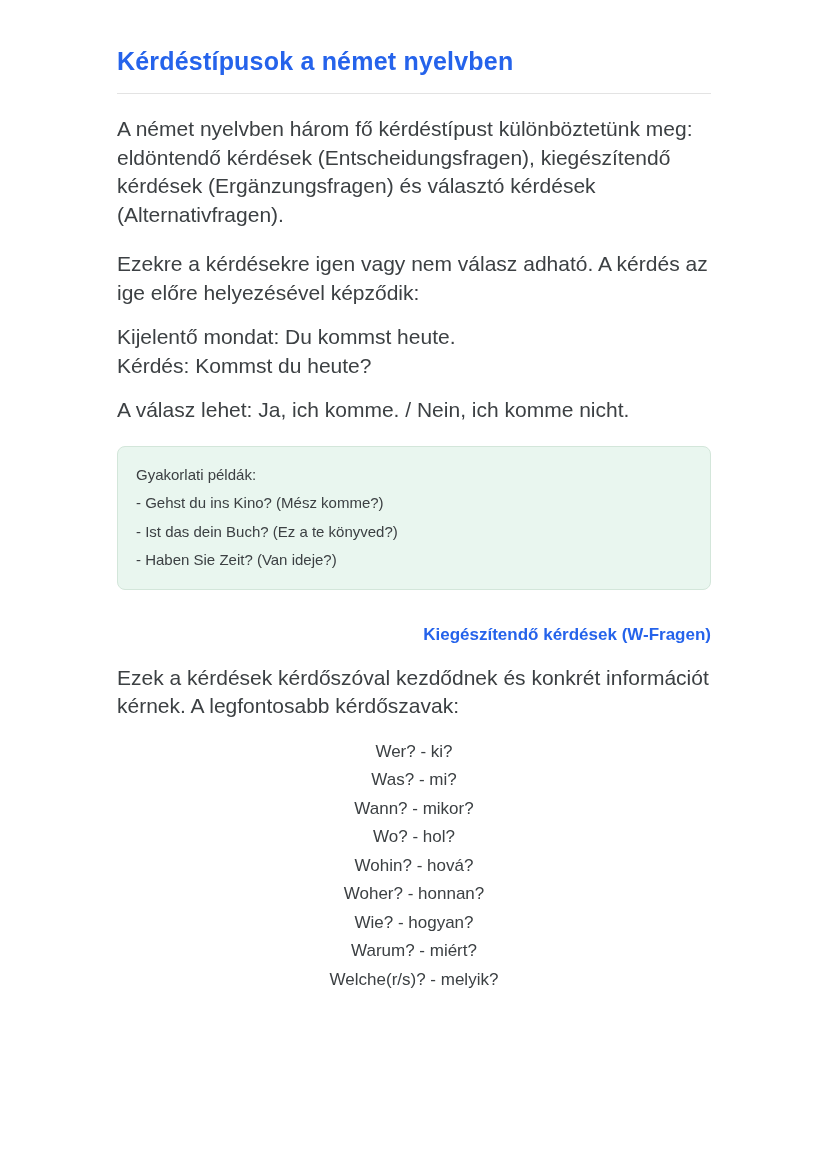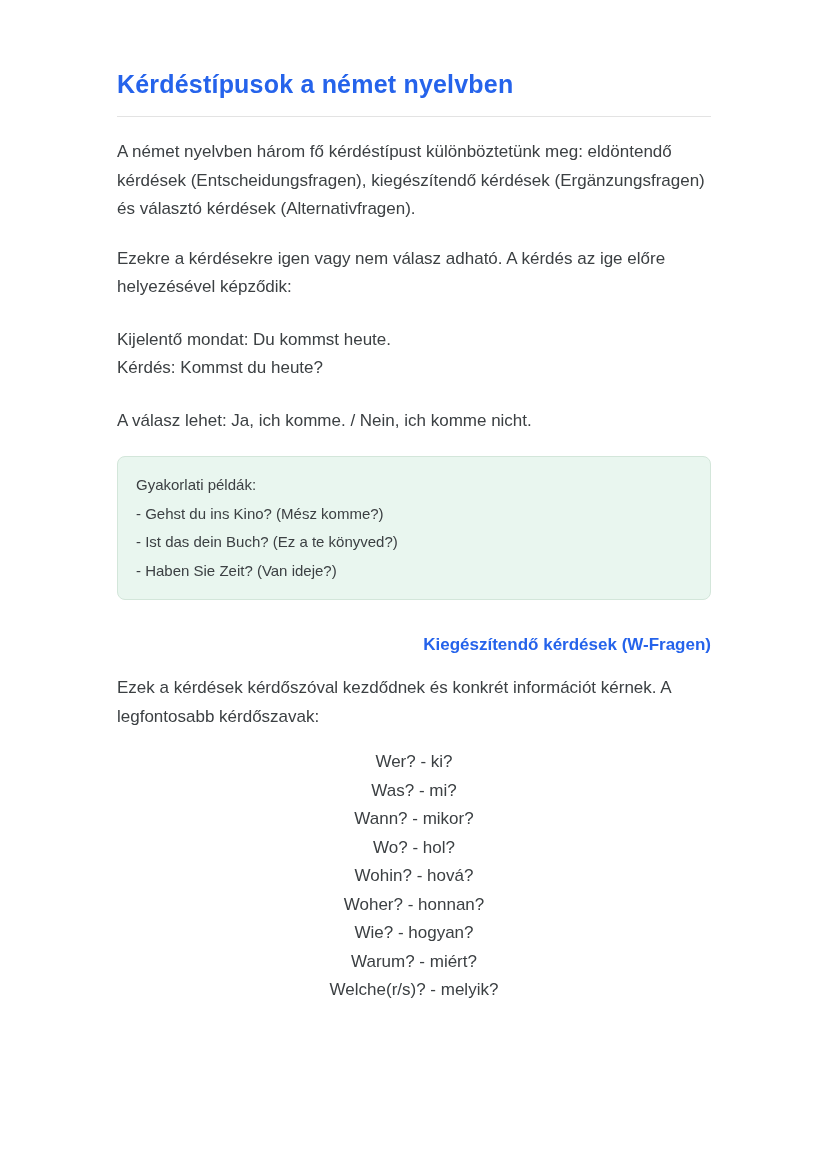--- a/index.html
+++ b/index.html
@@ -18,42 +18,42 @@
   body {
     width: 828px;
     min-height: 1171px;
     font-family: "Liberation Sans", "DejaVu Sans", sans-serif;
     color: var(--body-text);
     margin: 0 auto;
   }
   .doc {
     width: 594px;
     margin: 0 auto;
-    padding-top: 67px;
+    padding-top: 44px;
     padding-bottom: 80px;
   }
   h1.doc-title {
     color: var(--heading-blue);
     font-size: 25px;
     line-height: 34px;
     font-weight: bold;
     letter-spacing: 0.2px;
   }
   hr.title-divider {
     border: none;
     border-top: 1px solid var(--divider);
     margin-top: 15px;
     height: 0;
   }
   p.body-p {
-    font-size: 17px;
+    font-size: 21px;
     line-height: 28.5px;
     margin-top: 21px;
   }
-  p.tight { margin-top: 24px; }
+  p.tight { margin-top: 16px; }
   h2.section-h {
     color: var(--heading-blue);
     font-size: 17px;
     line-height: 28px;
     font-weight: bold;
     margin-top: 27px;
   }
   h2 + p.body-p { margin-top: 15px; }
   .example-box {
     margin-top: 21px;

